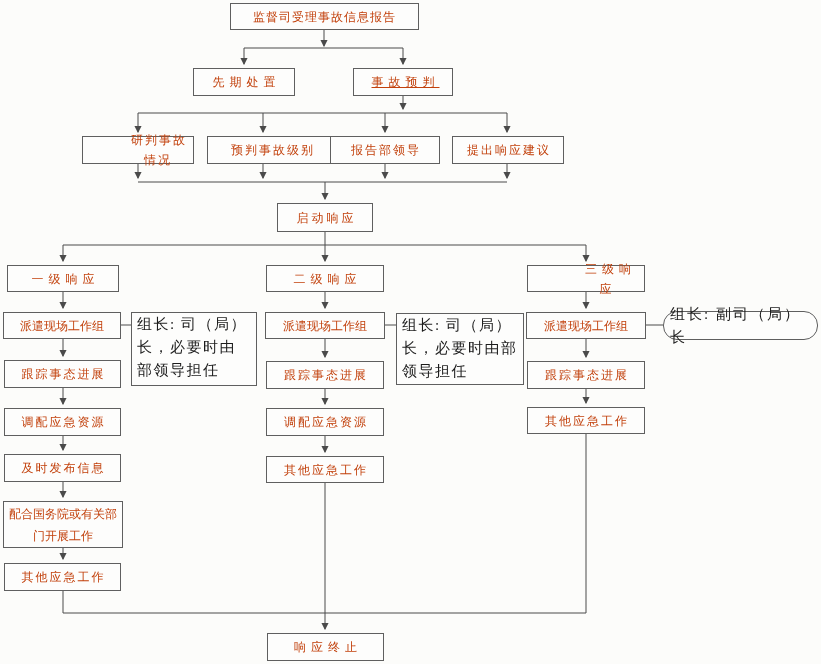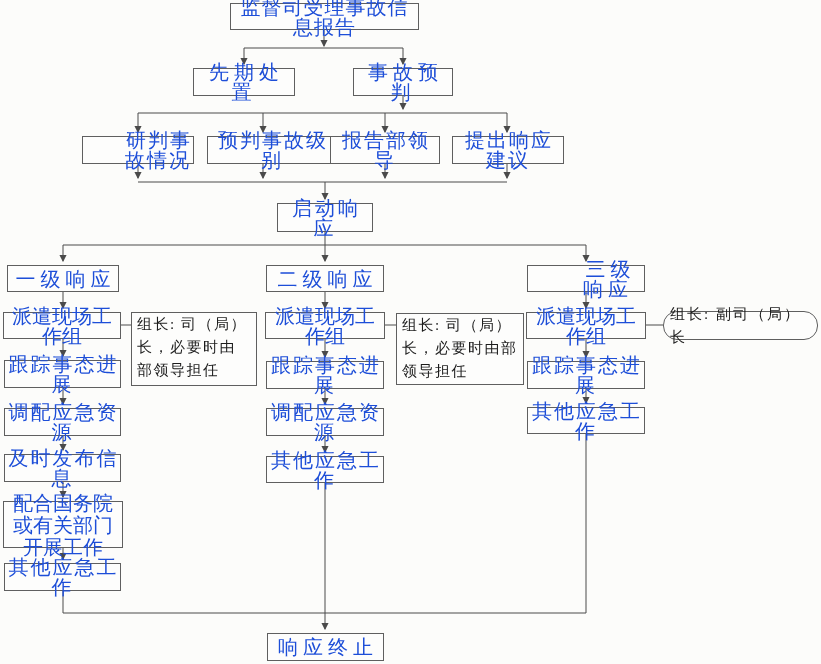--- a/index.html
+++ b/index.html
@@ -11,21 +11,21 @@
     position:relative;
     width:821px;height:664px;
     background:#fcfcfa;
     overflow:hidden;
   }
   .wires{position:absolute;left:0;top:0;z-index:0;}
   .box{
     position:absolute;box-sizing:border-box;z-index:1;
     border:1px solid #5f5f5f;background:#fdfdfc;
     display:flex;align-items:center;justify-content:center;
-    font-size:20px;color:#1d4ed8;text-align:center;
+    font-size:12px;color:#c2410c;text-align:center;
     letter-spacing:1px;line-height:20px;
   }
   .w4{letter-spacing:5px;text-indent:5px;}
   .w4n{letter-spacing:3px;text-indent:3px;}
   .w6{letter-spacing:2px;text-indent:2px;}
   .w7{letter-spacing:0;text-indent:0;}
   .two-line{padding:2px 0;line-height:22px;}
   .note{
     position:absolute;box-sizing:border-box;z-index:1;
     border:1px solid #5f5f5f;background:#fdfdfc;
@@ -95,21 +95,21 @@
 
       <path d="M121,325 H131"></path>
       <path d="M384,325 H396"></path>
       <path d="M645,325 H663"></path>
     </g>
   </svg>
 
   <div class="box" style="left:230px;top:3px;width:189px;height:27px;">监督司受理事故信息报告</div>
 
   <div class="box w4" style="left:193px;top:68px;width:102px;height:28px;">先期处置</div>
-  <div class="box w4" style="left:353px;top:68px;width:100px;height:28px;">事故预判</div>
+  <div class="box w4" style="left:353px;top:68px;width:100px;height:28px;text-decoration:underline;">事故预判</div>
 
   <div class="box w6" style="left:82px;top:136px;width:112px;height:28px;padding-left:40px;">研判事故情况</div>
   <div class="box w6" style="left:207px;top:136px;width:130px;height:28px;">预判事故级别</div>
   <div class="box w6" style="left:330px;top:136px;width:110px;height:28px;">报告部领导</div>
   <div class="box w6" style="left:452px;top:136px;width:112px;height:28px;">提出响应建议</div>
 
   <div class="box w4" style="left:7px;top:265px;width:112px;height:27px;">一级响应</div>
 
   <div class="box w4n" style="left:277px;top:203px;width:96px;height:29px;">启动响应</div>
   <div class="box w4" style="left:266px;top:265px;width:118px;height:27px;">二级响应</div>

